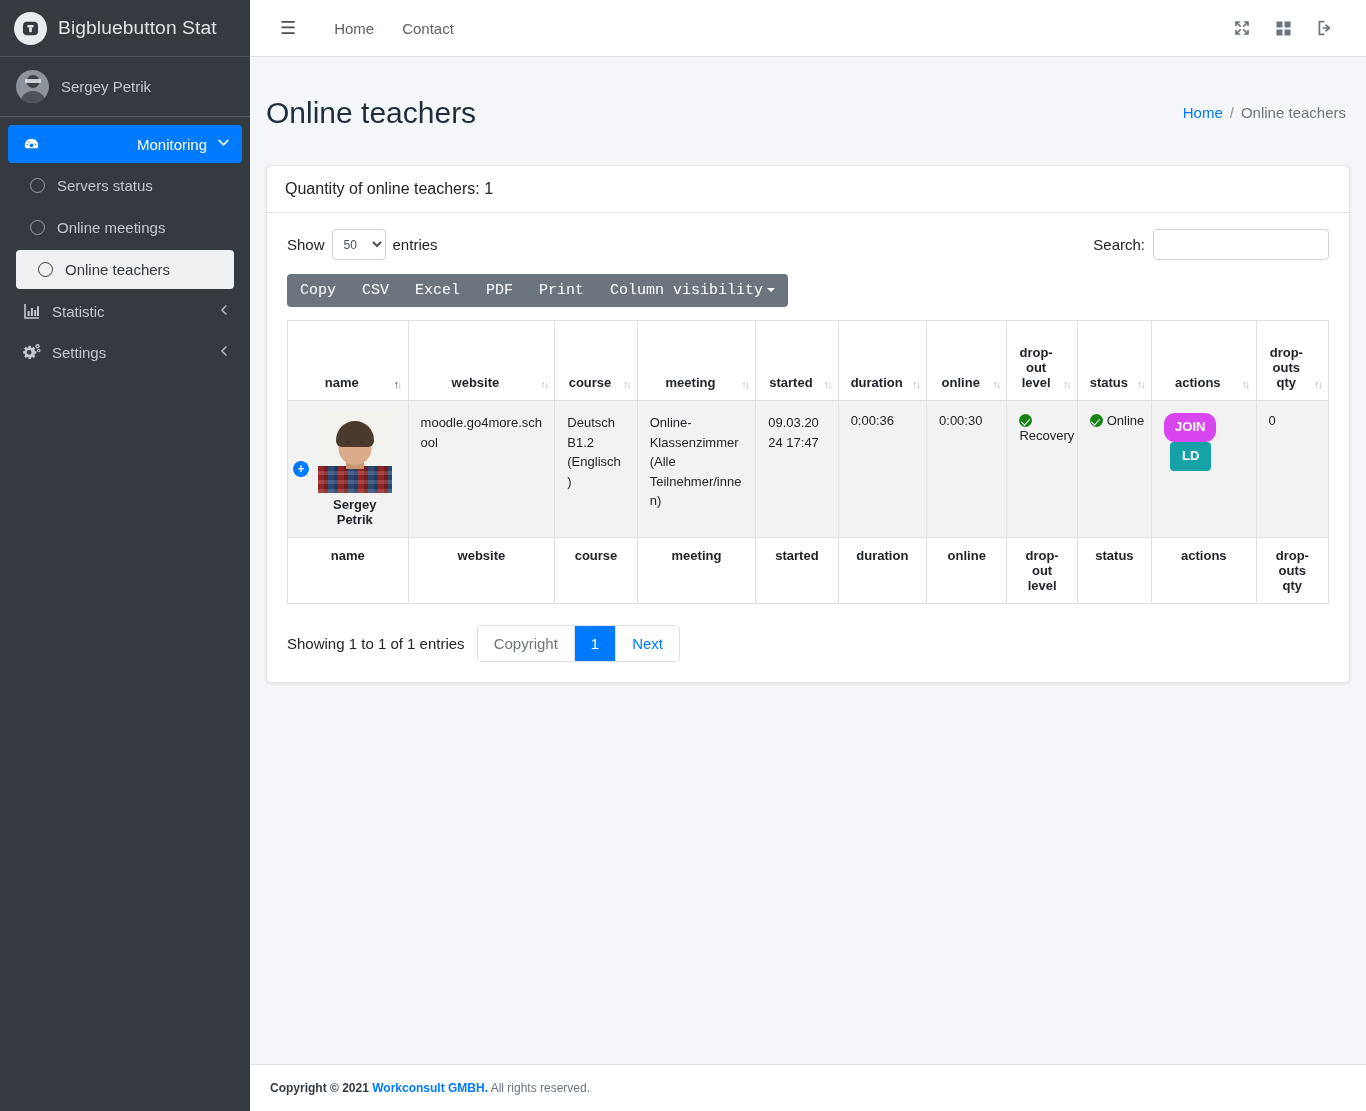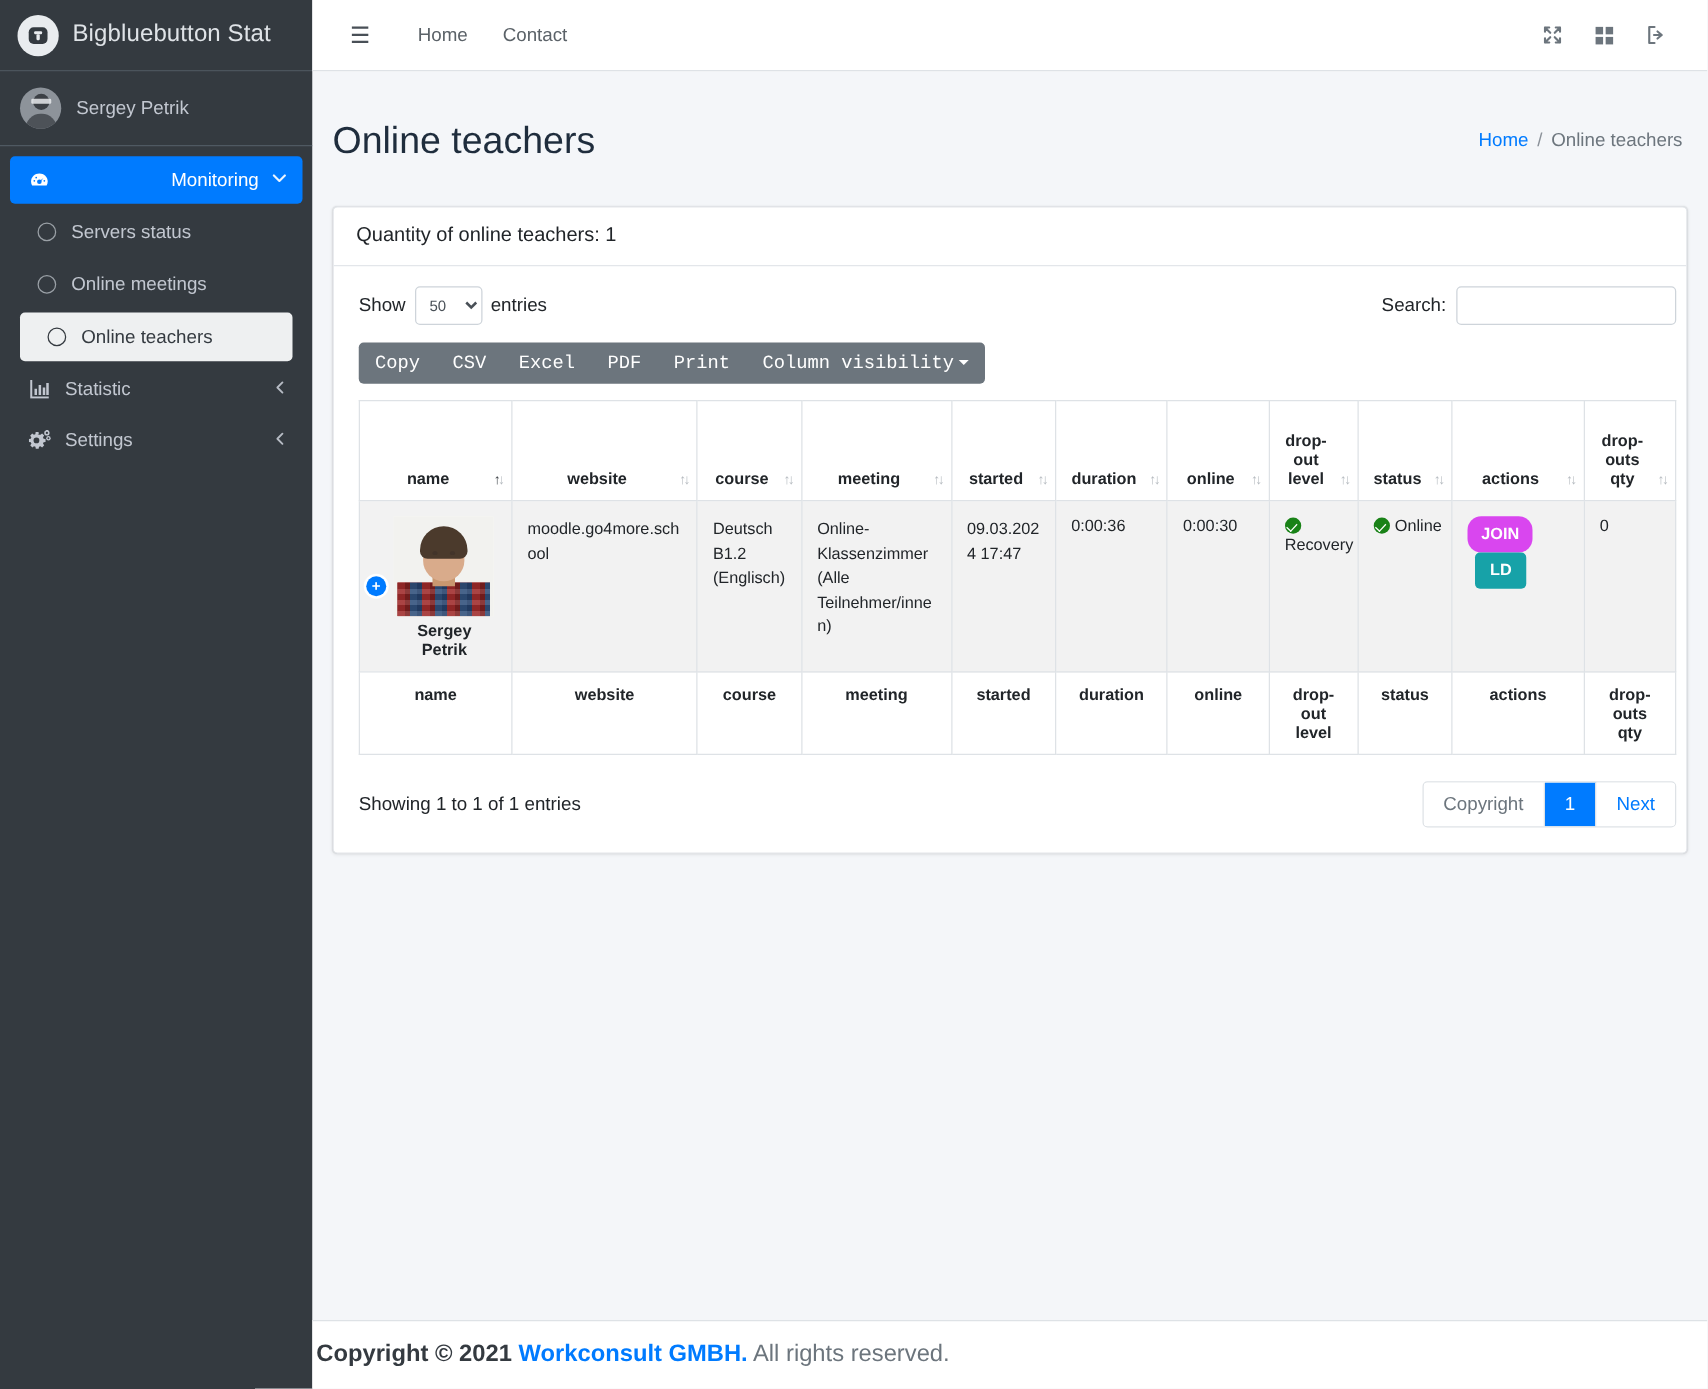--- a/index.html
+++ b/index.html
@@ -124,21 +124,21 @@
   .card {
     background: #fff; margin: 0 16px;
     border: 1px solid #e3e6ea;
     border-radius: 4px;
     box-shadow: 0 0 1px rgba(0,0,0,.10), 0 1px 3px rgba(0,0,0,.08);
   }
   .card-header {
     padding: 14px 18px; font-size: 16px; color: #212529;
     border-bottom: 1px solid #e3e6ea;
   }
-  .card-body { padding: 16px 8px 20px 20px; }
+  .card-body { padding: 16px 20px 20px 20px; }
 
   .dt-top { display: flex; align-items: center; justify-content: space-between; }
   .dt-length { font-size: 15px; color: #212529; display: flex; align-items: center; gap: 7px; }
   .dt-length select {
     font-family: "Liberation Sans", sans-serif;
     font-size: 12px; padding: 5px 4px 5px 7px; height: 31px;
     border: 1px solid #ced4da; border-radius: 4px; color: #495057; background: #fff;
     width: 54px;
   }
   .dt-filter { font-size: 15px; color: #212529; display: flex; align-items: center; gap: 8px; }
@@ -258,37 +258,38 @@
 
   .btn-join, .btn-ld {
     display: inline-block; color: #fff; font-size: 13px; font-weight: bold;
     padding: 7px 11px; border-radius: 4px; border: none; cursor: pointer;
     font-family: "Liberation Sans", sans-serif; line-height: 1.15;
   }
   .btn-join { background: #d946ef; border-radius: 11px; }
   .btn-ld { background: #17a2a8; margin-left: 6px; padding: 7px 12px; }
 
   .dt-bottom {
-    display: flex; align-items: center; justify-content: space-between;
+    display: flex; align-items: center; justify-content: flex-start;
     margin-top: 21px;
+    gap: 12px;
   }
   .dt-info { font-size: 15px; color: #212529; }
   .pagination { display: flex; border: 1px solid #dee2e6; border-radius: 4px; overflow: hidden; }
   .page-link {
     padding: 9px 16px; font-size: 15px; color: #007bff;
     background: #fff; cursor: pointer; border-right: 1px solid #dee2e6;
   }
   .page-link:last-child { border-right: none; }
   .page-link.disabled { color: #6c757d; }
   .page-link.active { background: #007bff; color: #fff; }
 
   .main-spacer { flex: 1 1 auto; }
   .footer {
     background: #fff; border-top: 1px solid #dee2e6;
-    padding: 16px 3px; font-size: 19px; color: #6c757d;
+    padding: 16px 20px; font-size: 12px; color: #6c757d;
   }
   .footer b { color: #343a40; }
   .footer a { color: #007bff; text-decoration: none; font-weight: bold; cursor: pointer; }
 </style>
 </head>
 <body>
 
 <aside id="sidebar">
 
   <div class="brand">

